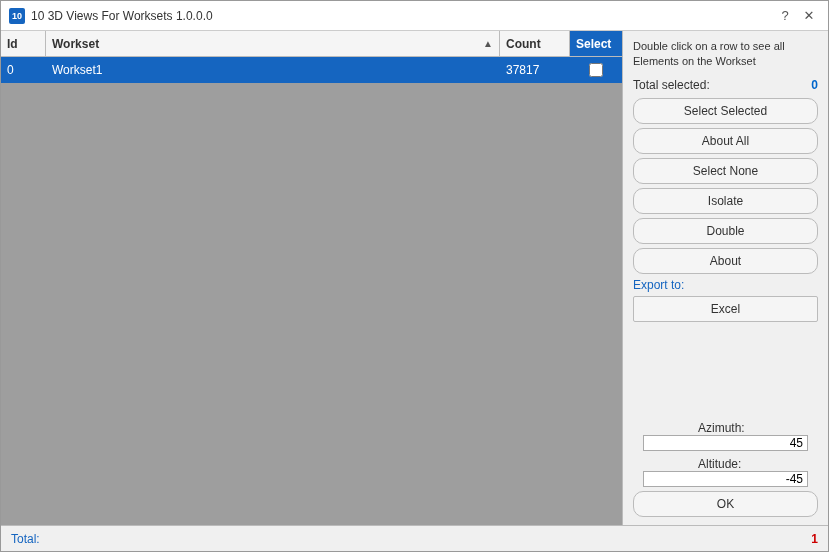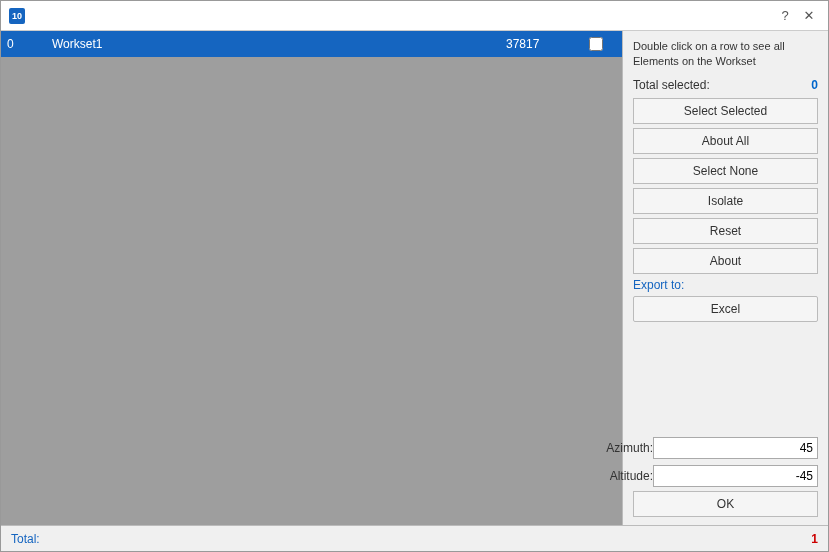--- a/index.html
+++ b/index.html
@@ -211,21 +211,21 @@
       font-weight: bold;
     }
     .action-btn {
       width: 100%;
       height: 26px;
       border: 1px solid #bbb;
       background: #f5f5f5;
       cursor: pointer;
       font-size: 12px;
       color: #333;
-      border-radius: 0;
+      border-radius: 10px;
       display: flex;
       align-items: center;
       justify-content: center;
     }
 
     .section-label {
       font-size: 12px;
       color: #1565c0;
       font-weight: 500;
     }
@@ -245,22 +245,23 @@
       display: flex;
       align-items: center;
       justify-content: center;
     }
 
     .spacer { flex: 1; }
 
     .field-row {
       display: flex;
       align-items: center;
-      justify-content: flex-end;
+      justify-content: space-between;
       margin-top: 2px;
+      flex-direction: column;
     }
     .field-label {
       font-size: 12px;
       color: #333;
       width: 55px;
     }
     .spinbox {
       display: flex;
       align-items: center;
       border: 1px solid #aaa;
@@ -303,30 +304,46 @@
 </head>
 <body>
 
 <div class="window">
 
   <div class="title-bar">
     <div class="title-bar-left">
       <div class="title-bar-icon">
         <span>10</span>
       </div>
+      <span class="title-bar-title">10 3D Views For Worksets 1.0.0.0</span>
     </div>
     <div class="title-bar-controls">
       <button class="title-bar-btn">?</button>
       <button class="title-bar-btn close">✕</button>
     </div>
   </div>
 
   <div class="content">
 
     <div class="left-panel">
+      <div class="table-header">
+        <div class="col-id">
+          <span>Id</span>
+        </div>
+        <div class="col-workset">
+          <span>Workset</span>
+          <span class="sort-arrow">▲</span>
+        </div>
+        <div class="col-count">
+          <span>Count</span>
+        </div>
+        <div class="col-select">
+          <span>Select</span>
+        </div>
+      </div>
       <div class="table-body">
         <div class="table-row selected">
           <div class="row-id">0</div>
           <div class="row-workset">Workset1</div>
           <div class="row-count">37817</div>
           <div class="row-select">
             <input type="checkbox" style="">
           </div>
         </div>
       </div>
@@ -337,21 +354,21 @@
 
       <div class="total-selected-row">
         <span class="total-selected-label">Total selected:</span>
         <span class="total-selected-value">0</span>
       </div>
 
       <button class="action-btn">Select Selected</button>
       <button class="action-btn">About All</button>
       <button class="action-btn">Select None</button>
       <button class="action-btn">Isolate</button>
-      <button class="action-btn">Reset</button>
+      <button class="action-btn">Double</button>
       <button class="action-btn">About</button>
 
       <span class="section-label">Export to:</span>
       <div class="export-row">
         <button class="export-btn">Excel</button>
       </div>
 
       <div class="spacer"></div>
 
       <div class="field-row">

